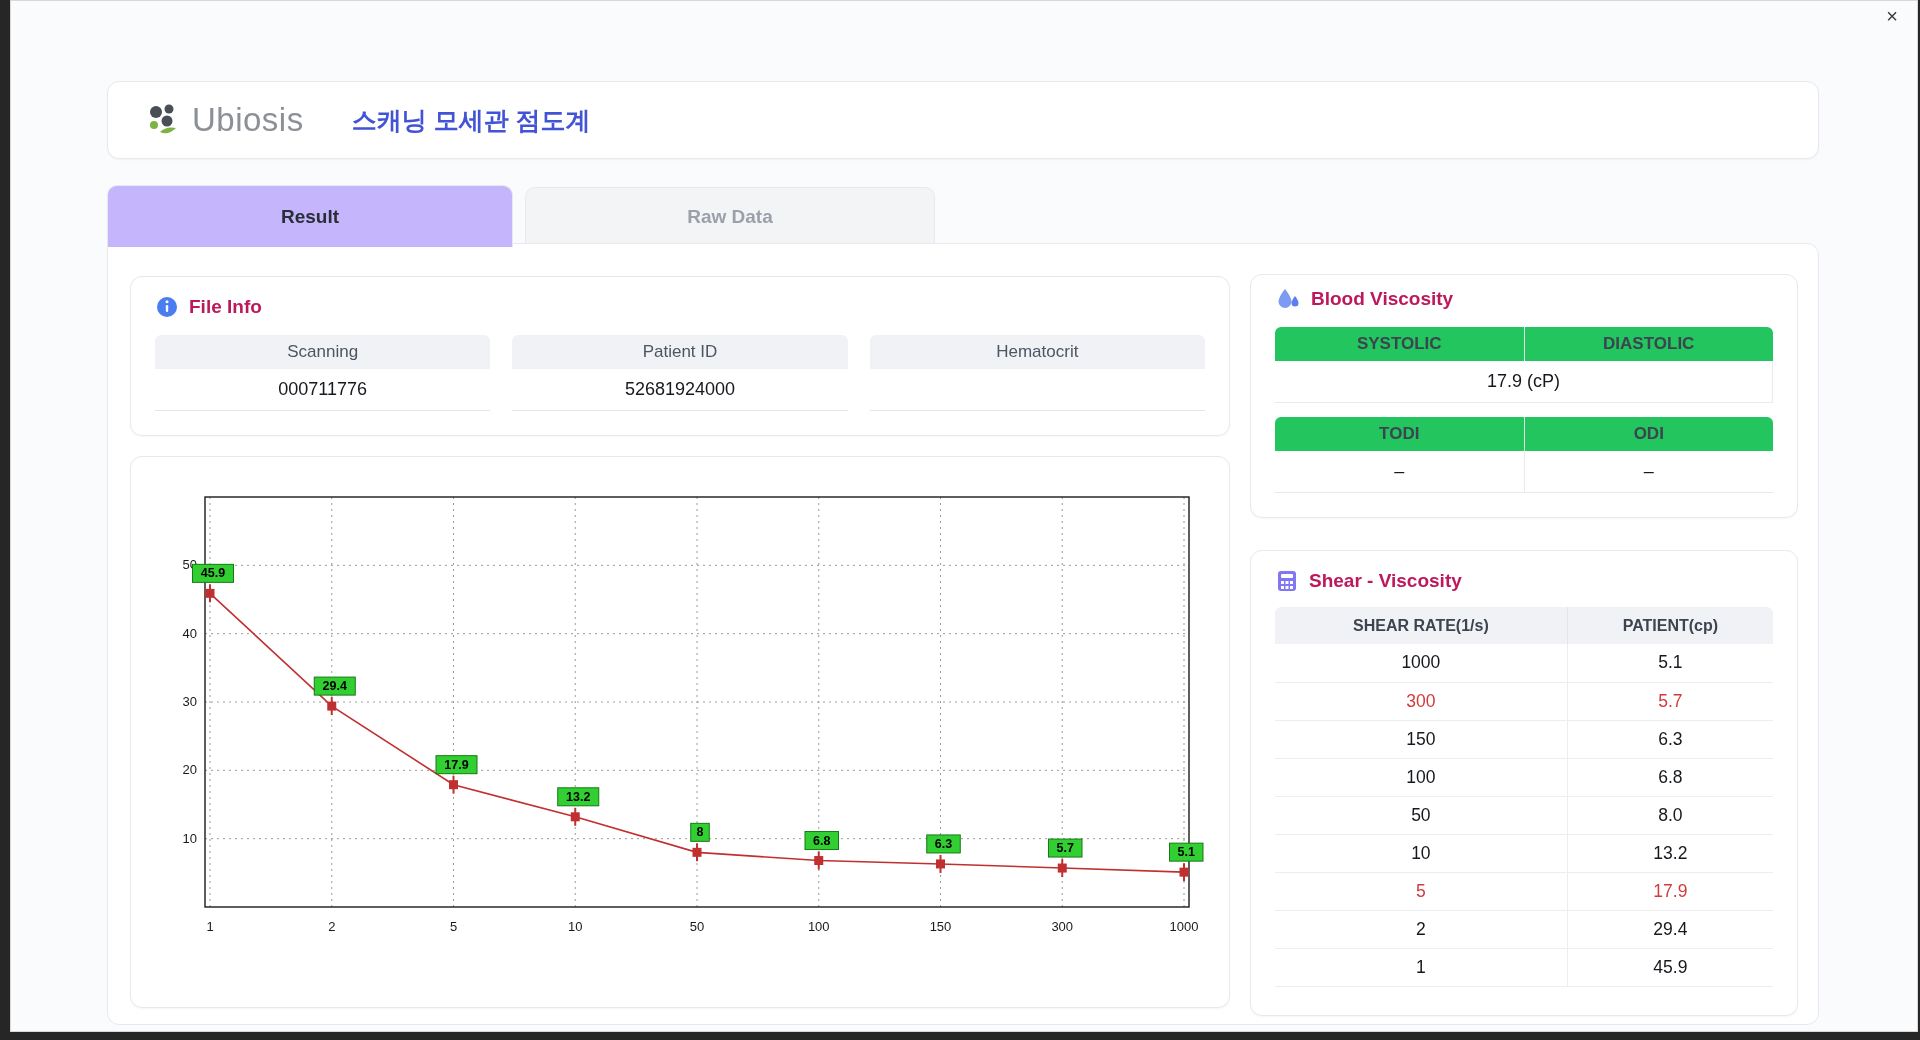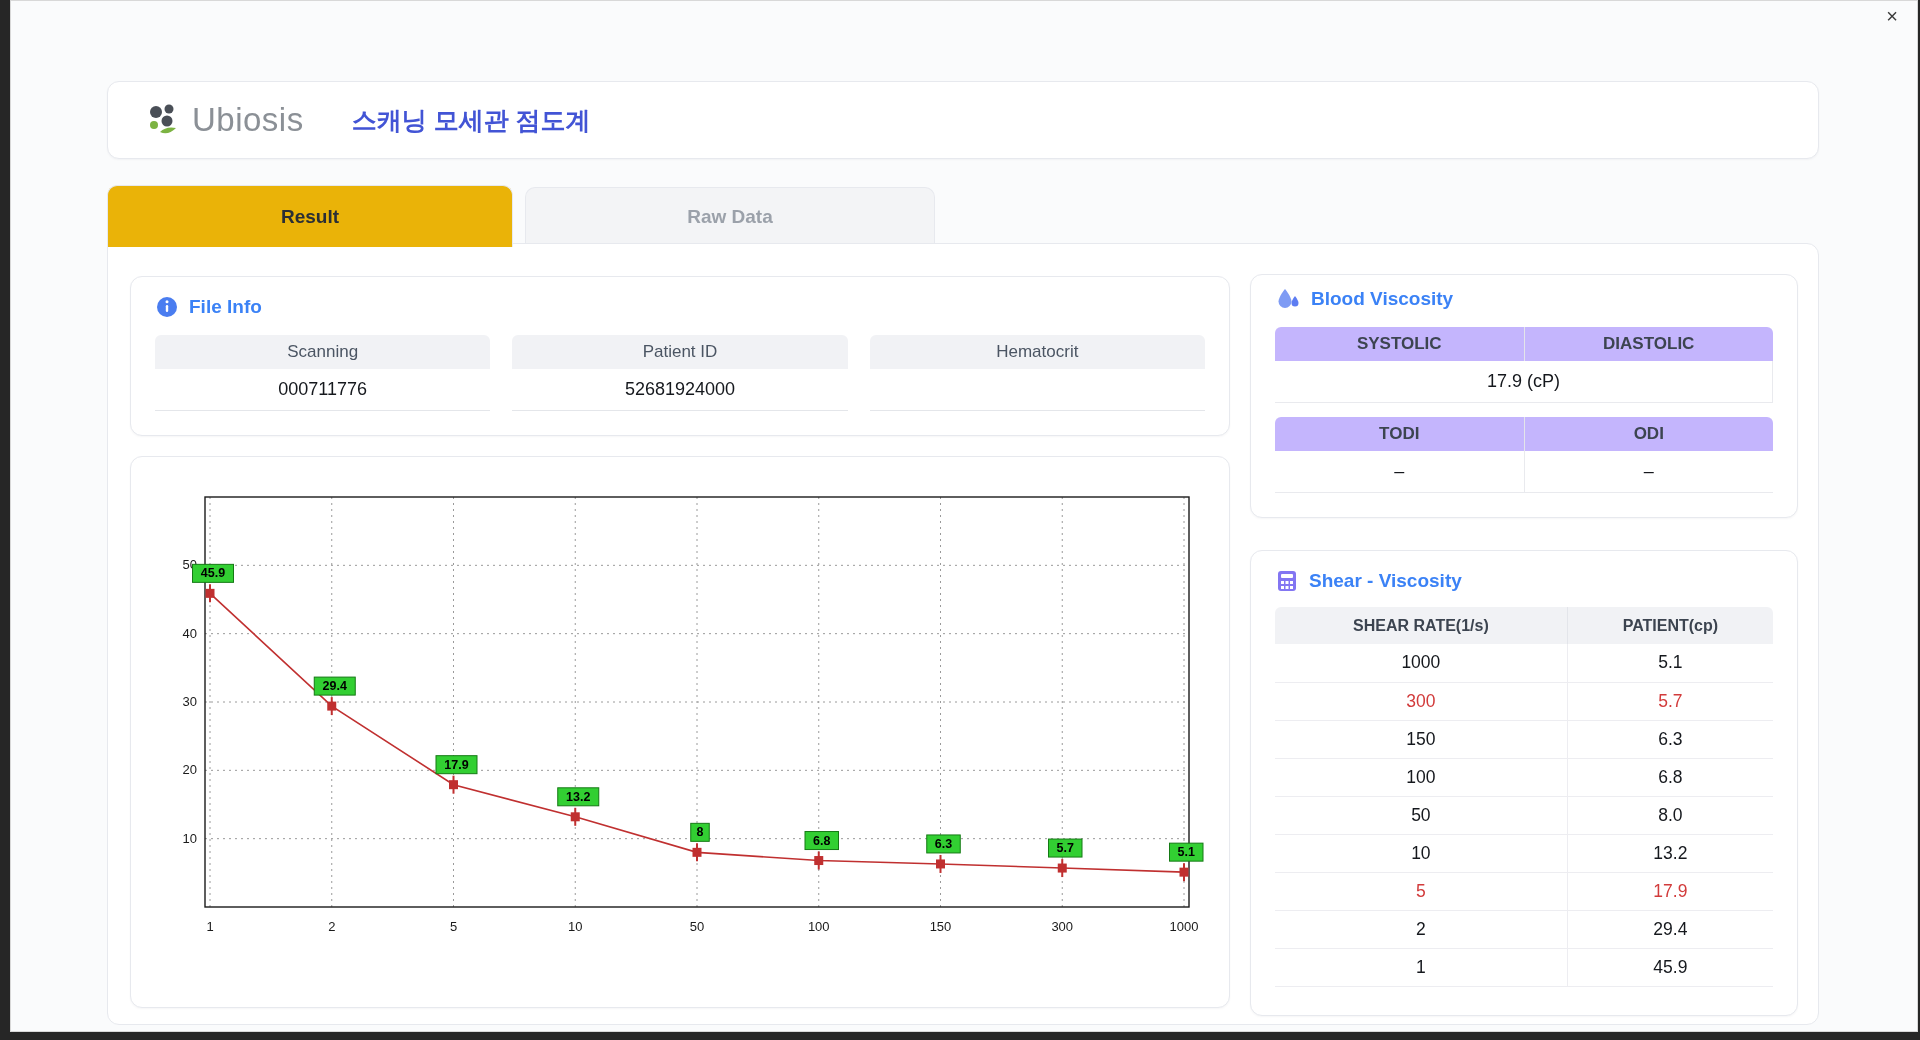--- a/index.html
+++ b/index.html
@@ -18,46 +18,46 @@
   .card { background:#ffffff; border:1px solid #e7e9ee; border-radius:12px; box-shadow:0 1px 2px rgba(20,30,60,.04); }
 
   
   .header-card { position:absolute; left:96px; top:80px; width:1712px; height:78px; display:flex; align-items:center; padding:0 34px; }
   .logo { display:flex; align-items:center; gap:6px; }
   .logo-text { font-size:33px; color:#8b9096; letter-spacing:.5px; font-weight:500; }
   .app-title { margin-left:48px; font-size:25px; font-weight:700; color:#4254d5; }
 
   
   .tab { position:absolute; height:60px; display:flex; align-items:center; justify-content:center; font-size:19px; cursor:pointer; border-radius:10px 10px 0 0; }
-  .tab-result { left:96px; top:184px; width:406px; background:#eab308; border:1px solid #e7e9ee; border-bottom:none; color:#2a2e35; font-weight:700; z-index:3; height:62px; }
+  .tab-result { left:96px; top:184px; width:406px; background:#c4b5fd; border:1px solid #e7e9ee; border-bottom:none; color:#2a2e35; font-weight:700; z-index:3; height:62px; }
   .tab-raw { left:514px; top:186px; width:410px; background:#f3f4f6; border:1px solid #e7e9ee; border-bottom:none; color:#9ba1aa; font-weight:600; height:58px; z-index:1; }
 
   
   .content-card { position:absolute; left:96px; top:242px; width:1712px; height:782px; background:#ffffff; border:1px solid #e7e9ee; border-radius:0 12px 12px 12px; z-index:2; }
 
   .section-head { display:flex; align-items:center; gap:10px; }
-  .section-title { font-size:19px; font-weight:700; color:#3b82f6; }
+  .section-title { font-size:19px; font-weight:700; color:#be185d; }
 
   
   .file-info-card { position:absolute; left:22px; top:32px; width:1100px; height:160px; padding:18px 24px; }
   .fi-fields { display:flex; gap:22px; margin-top:16px; }
   .fi-field { flex:1; }
   .fi-label { background:#f1f2f5; border-radius:6px 6px 0 0; height:34px; display:flex; align-items:center; justify-content:center; font-size:17px; color:#4b5563; }
   .fi-value { height:42px; display:flex; align-items:center; justify-content:center; font-size:18px; color:#15181d; border-bottom:1px solid #e4e6ea; }
 
   
   .graph-card { position:absolute; left:22px; top:212px; width:1100px; height:552px; padding:20px 24px; }
   .chart-wrap { margin-top:10px; }
 
   
   .blood-card { position:absolute; left:1142px; top:30px; width:548px; height:244px; padding:12px 24px; }
   .bv-grid { margin-top:16px; }
   .bv-row { display:flex; }
   .bv-cell { flex:1; display:flex; align-items:center; justify-content:center; }
-  .bv-lab { background:#c4b5fd; height:34px; font-size:17px; color:#3c4450; font-weight:600; }
+  .bv-lab { background:#22c55e; height:34px; font-size:17px; color:#3c4450; font-weight:600; }
   .bv-lab:first-child { border-right:1px solid #e3e5ea; border-radius:6px 0 0 0; }
   .bv-lab:last-child { border-radius:0 6px 0 0; }
   .bv-val { height:42px; font-size:18px; color:#15181d; border-bottom:1px solid #e9eaee; }
   .bv-val:first-child { border-right:1px solid #e9eaee; }
   .bv-gap { height:14px; }
 
   
   .shear-card { position:absolute; left:1142px; top:306px; width:548px; height:466px; padding:18px 24px; }
   table.shear { width:100%; border-collapse:collapse; margin-top:14px; }
   table.shear th { background:#f1f2f5; height:37px; font-size:16px; color:#3c4450; font-weight:700; }

